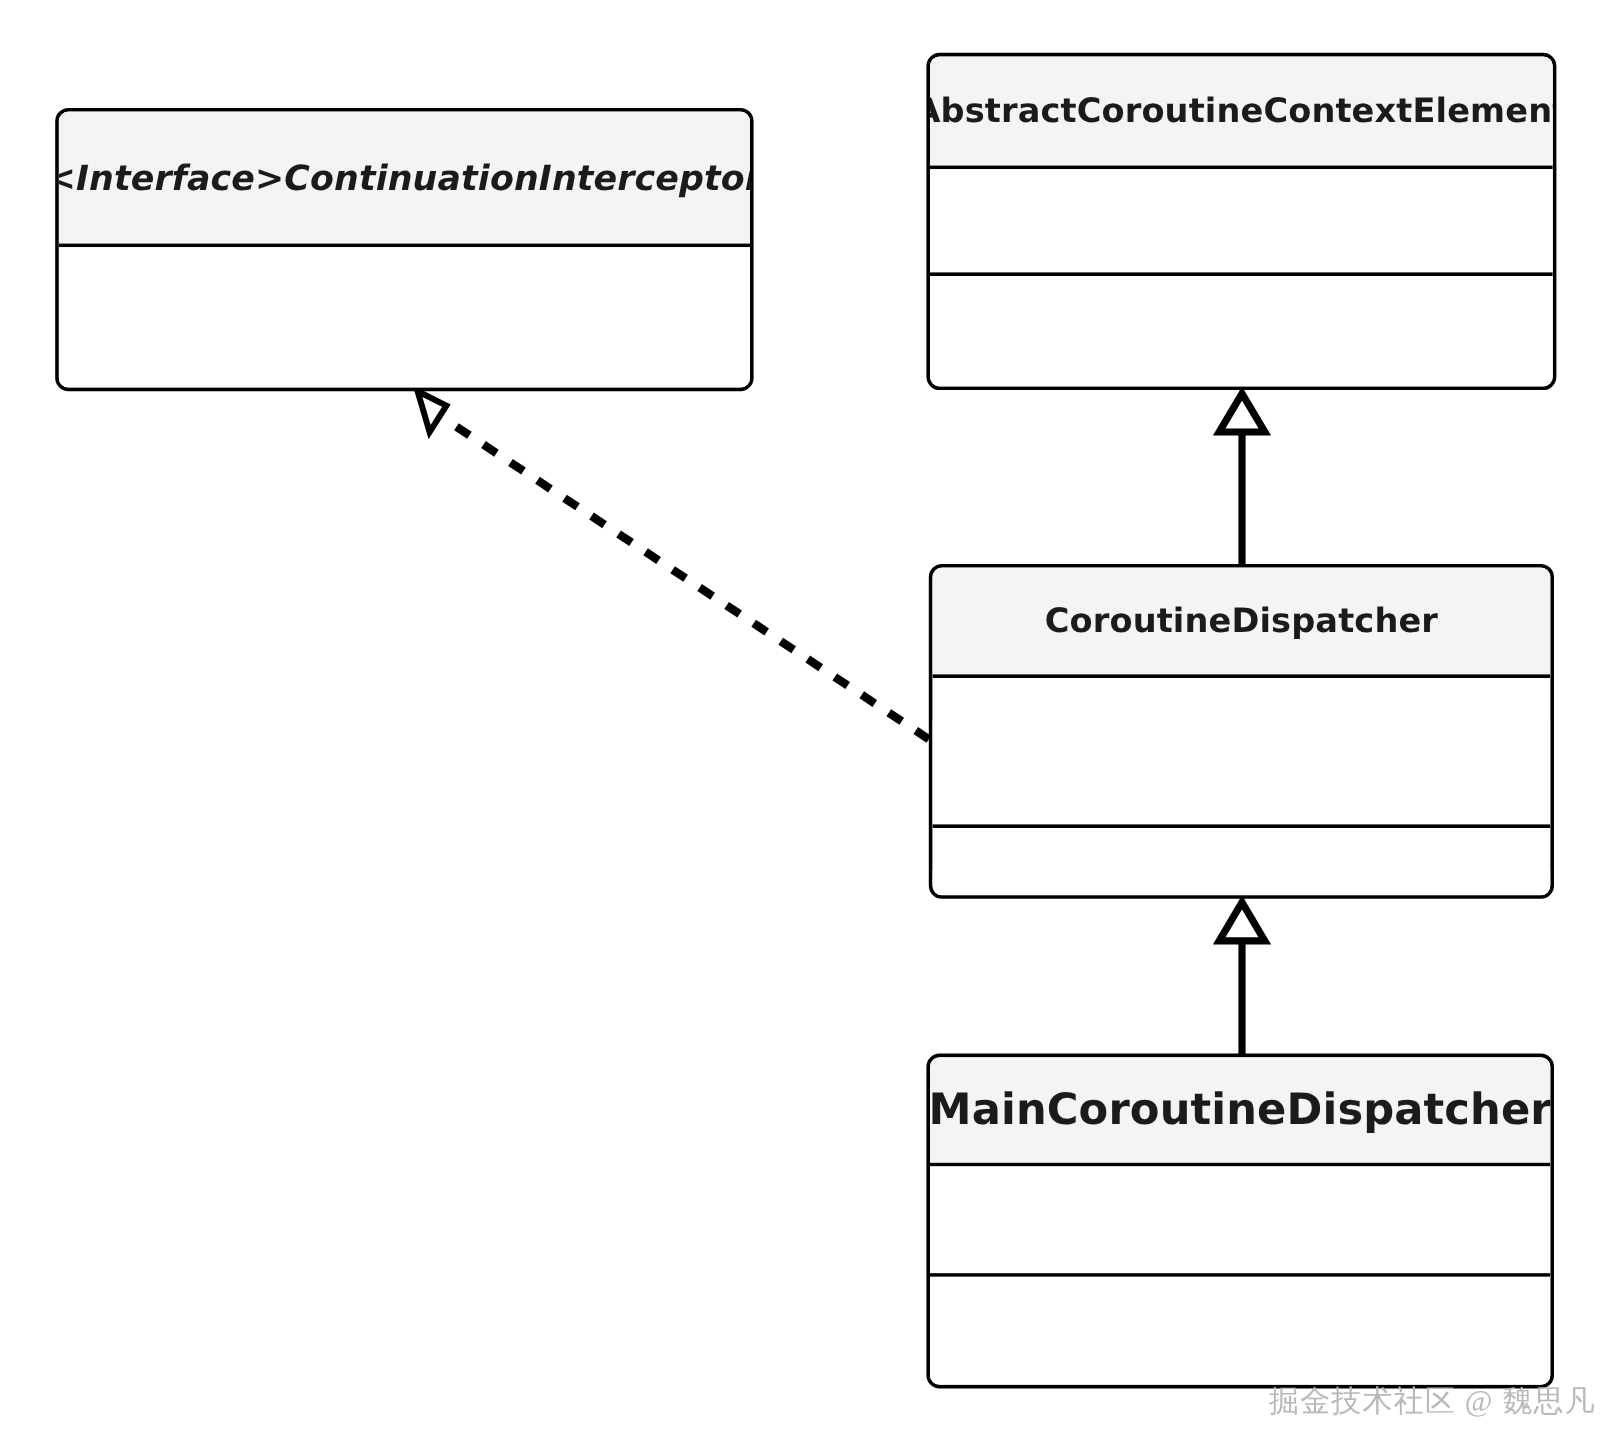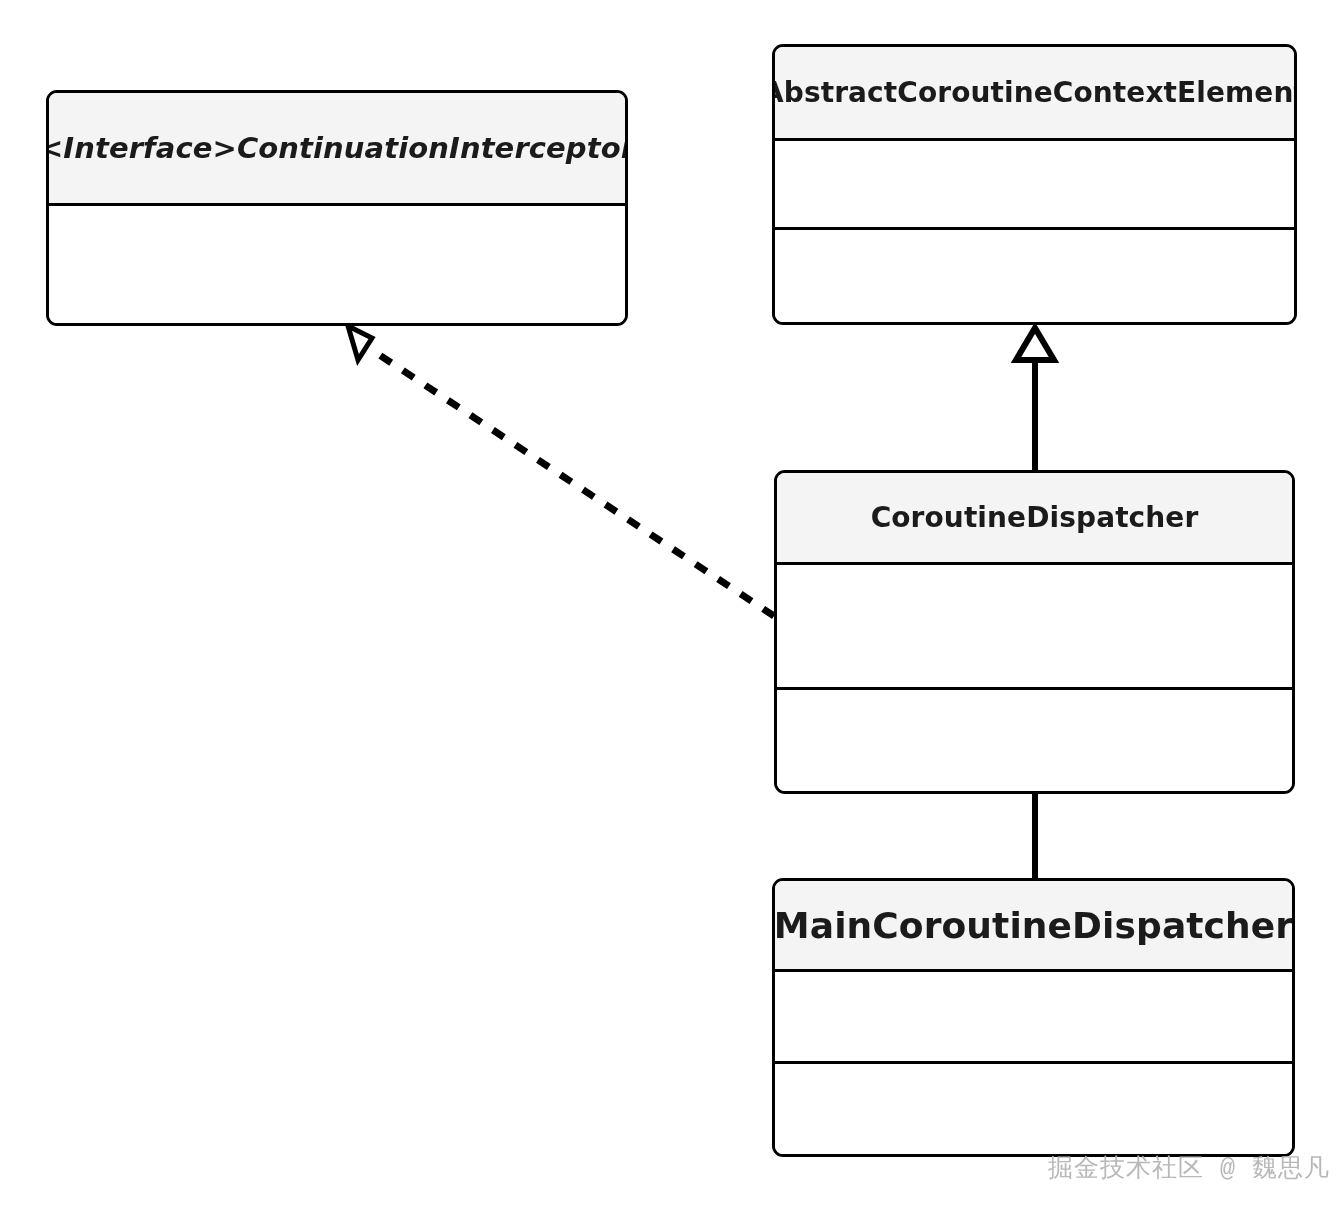--- a/index.html
+++ b/index.html
@@ -90,21 +90,21 @@
     font-size: 28px;
   }
   #class-abstract-coroutine-context-element .uml-attrs {
     height: 89px;
   }
 
   #class-coroutine-dispatcher {
     left: 774px;
     top: 470px;
     width: 521px;
-    height: 324px;
+    height: 279px;
     gap: 35px;
   }
   #class-coroutine-dispatcher .uml-header {
     height: 92px;
     font-size: 28px;
   }
   #class-coroutine-dispatcher .uml-attrs {
     height: 90px;
   }
 
@@ -136,21 +136,21 @@
   
   #watermark {
     position: absolute;
     right: 14px;
     bottom: 22px;
     font-size: 25px;
     color: #b8b8b8;
     letter-spacing: 1px;
     white-space: nowrap;
     z-index: 5;
-    font-family: Liberation Mono, monospace;
+    font-family: Liberation Serif, serif;
     text-align: center;
   }
 </style>
 </head>
 <body>
 
 <div id="diagram-canvas">
 
   <svg id="connectors" viewBox="0 0 1344 1206" width="1344" height="1206" xmlns="http://www.w3.org/2000/svg">
 

